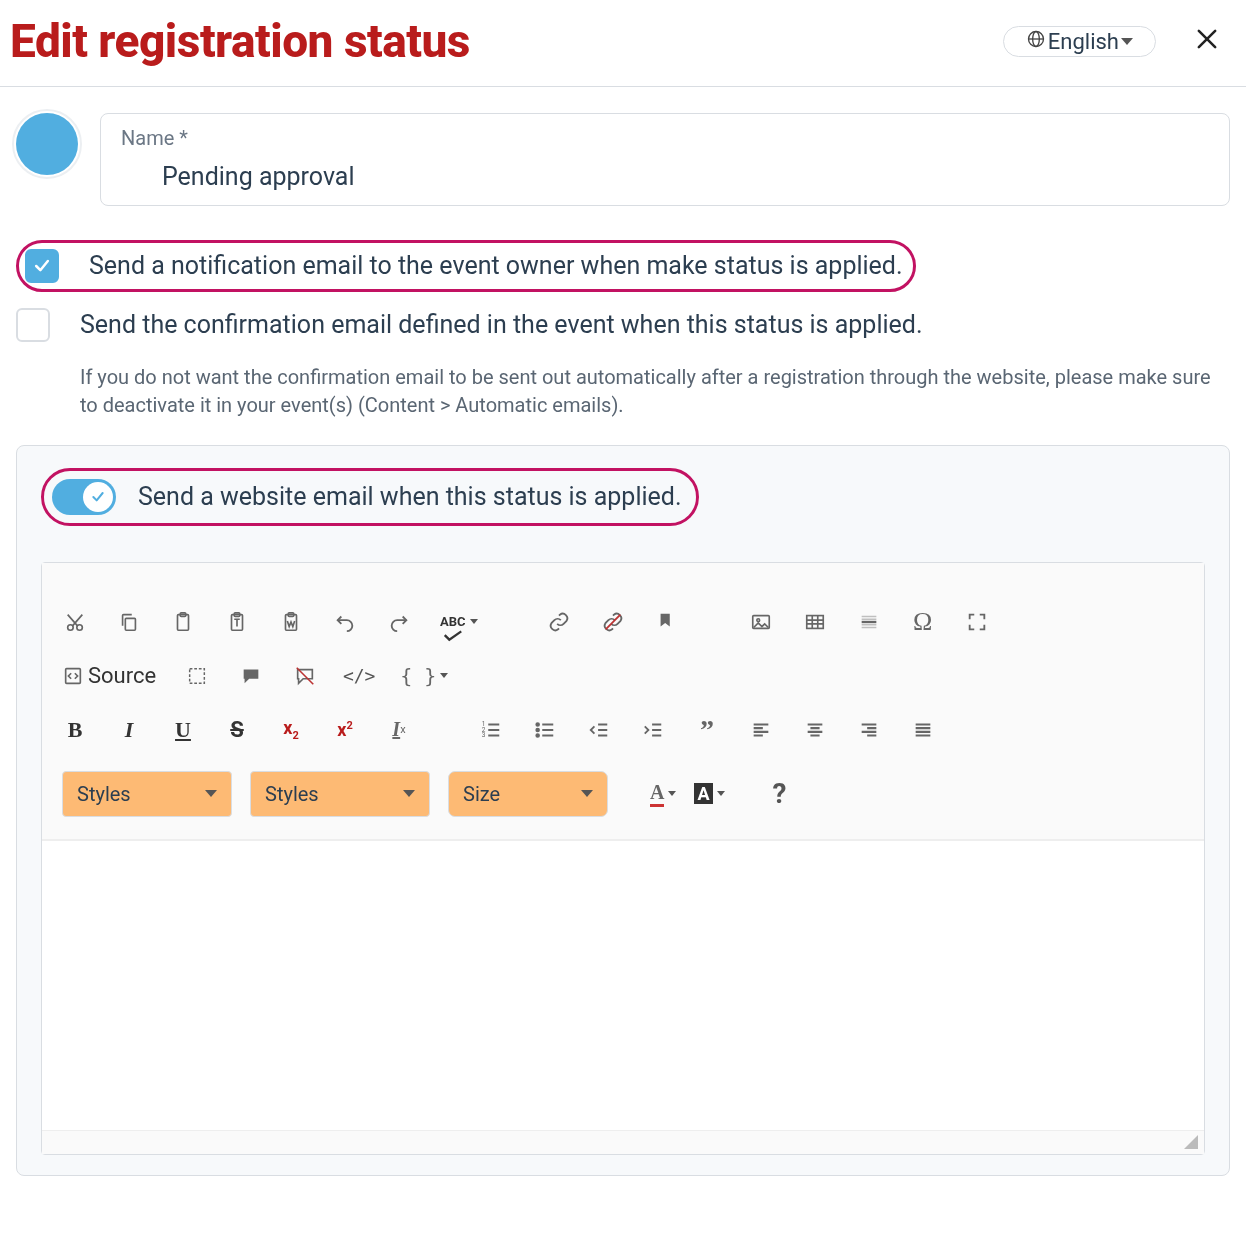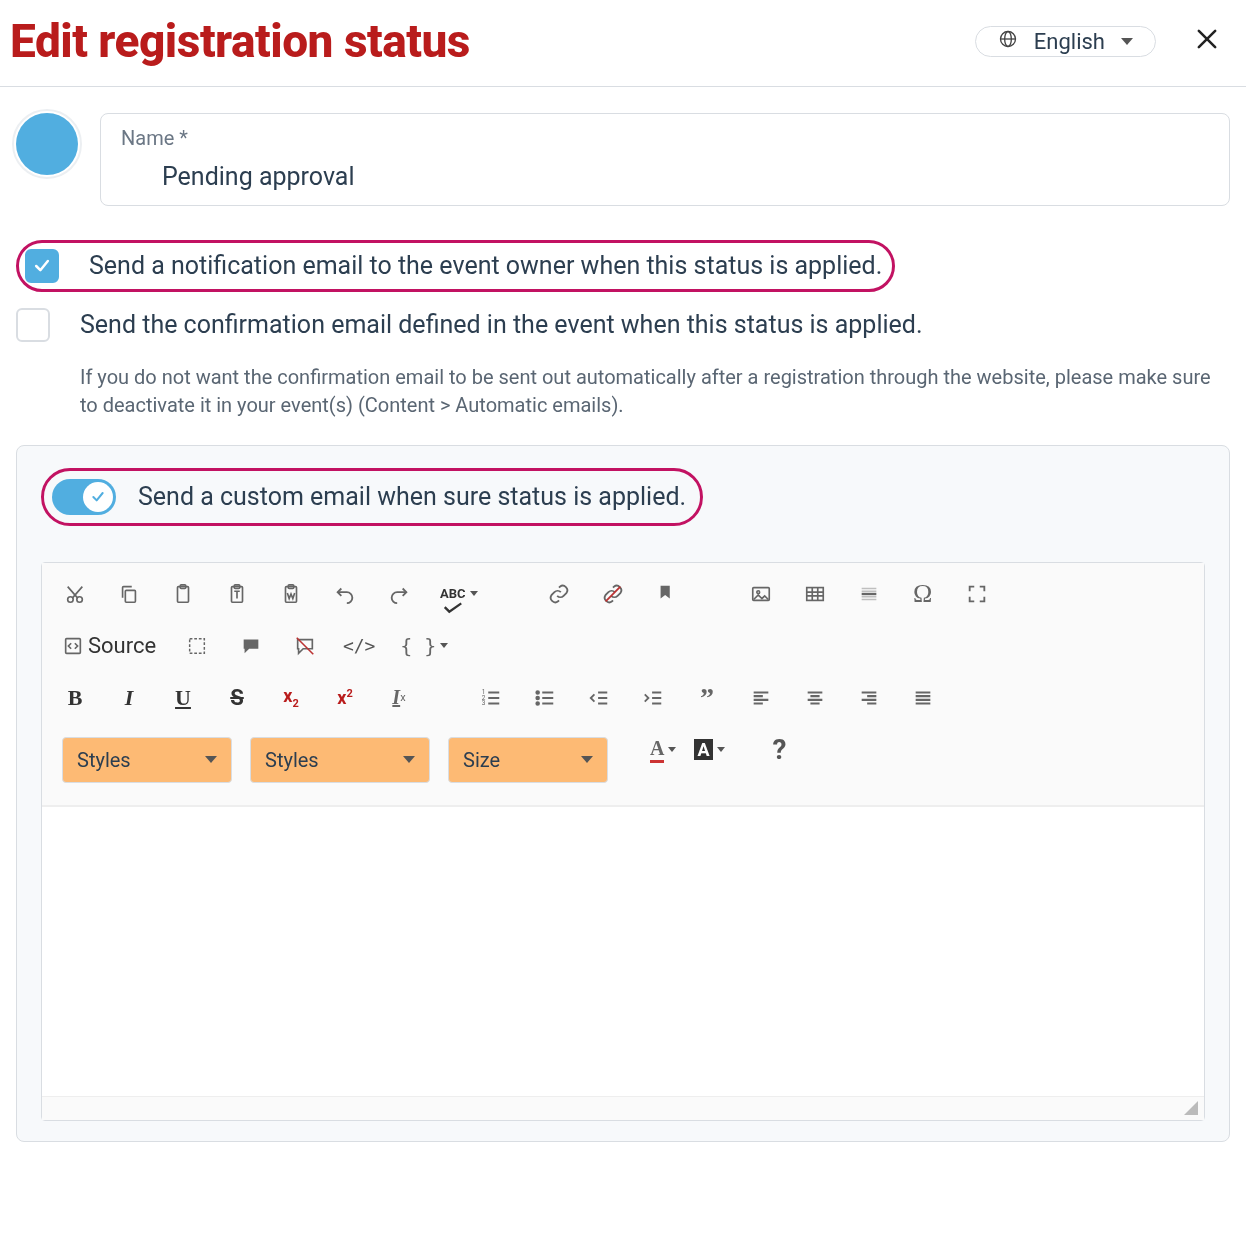--- a/index.html
+++ b/index.html
@@ -31,21 +31,21 @@
     flex:1;
     margin:0;
     font-size:46px;
     font-weight:800;
     color:#b91c1c;
     letter-spacing:-0.5px;
   }
   .lang-btn{
     display:flex;
     align-items:center;
-    gap:16px;
+    gap:2px;
     border:1px solid var(--border);
     border-radius:28px;
     padding:2px 22px;
     font-size:22px;
     color:var(--text);
     background:#fff;
     cursor:pointer;
   }
   .lang-btn svg{width:20px;height:20px;}
   .close-btn{
@@ -151,21 +151,21 @@
     margin-top:36px;
     border:1px solid var(--border);
     border-radius:4px;
     background:#fff;
   }
   .rte-toolbar{
     background:#fafafa;
     padding:18px 20px 4px 20px;
     border-bottom:1px solid #eee;
   }
-  .tb-row{display:flex;flex-wrap:nowrap;align-items:flex-start;gap:28px;margin-bottom:26px;}
+  .tb-row{display:flex;flex-wrap:nowrap;align-items:center;gap:28px;margin-bottom:26px;margin-top:28px;}
   .tb-btn{
     width:26px;height:26px;
     display:flex;align-items:center;justify-content:center;
     cursor:pointer;
     color:var(--icon);
     font-size:20px;
     position:relative;
   }
   .tb-btn svg{width:22px;height:22px;}
   .tb-btn.w{width:auto;gap:4px;}
@@ -244,21 +244,21 @@
     </div>
   </div>
 
   <div class="check-row" style="margin-top:34px;">
     <div class="pill-highlight">
       <div class="checkbox checked">
         <svg viewBox="0 0 24 24" width="20" height="20" fill="none" stroke-width="3" stroke-linecap="round" stroke-linejoin="round">
             <path d="M5 12l5 5 9-11"></path>
           </svg>
       </div>
-      <div class="check-text">Send a notification email to the event owner when this status is applied.</div>
+      <div class="check-text">Send a notification email to the event owner when make status is applied.</div>
     </div>
   </div>
 
   <div class="check-row" style="margin-top:16px;align-items:flex-start;">
     <div class="checkbox"></div>
     <div style="flex:1;">
       <div class="check-text">Send the confirmation email defined in the event when this status is applied.</div>
       <div class="check-sub">If you do not want the confirmation email to be sent out automatically after a registration through the website, please make sure to deactivate it in your event(s) (Content &gt; Automatic emails).</div>
     </div>
   </div>
@@ -266,21 +266,21 @@
   <div class="editor-panel">
 
     <div class="toggle-row">
       <div class="toggle">
         <div class="knob">
           <svg viewBox="0 0 24 24" fill="none" stroke-width="3" stroke-linecap="round" stroke-linejoin="round">
               <path d="M5 12l5 5 9-11"></path>
             </svg>
         </div>
       </div>
-      <div class="toggle-label">Send a custom email when sure status is applied.</div>
+      <div class="toggle-label">Send a website email when this status is applied.</div>
     </div>
 
     
     <div class="rte">
       <div class="rte-toolbar">
 
         <div class="tb-row">
           <div class="tb-btn">
               <svg viewBox="0 0 24 24" fill="none" stroke="currentColor" stroke-width="1.8">
                 <circle cx="7" cy="18" r="3"></circle>
@@ -485,21 +485,21 @@
 
         <div class="tb-row" style="gap:18px;margin-bottom:18px;">
           <div class="tb-sel" style="min-width:170px;">
               <span>Styles</span>
               <span class="caret"></span>
             </div>
           <div class="tb-sel" style="min-width:180px;">
               <span>Styles</span>
               <span class="caret"></span>
             </div>
-          <div class="tb-sel" style="min-width:160px;">
+          <div class="tb-sel" style="min-width:160px;border-radius:7px;">
               <span>Size</span>
               <span class="caret"></span>
             </div>
           <div style="width:6px;"></div>
           <div class="tb-btn w">
               <span style="font-weight:700;font-family:Georgia,serif;border-bottom:3px solid #c33;font-size:20px;">A</span>
               <span class="caret sm"></span>
             </div>
           <div class="tb-btn w">
               <span style="font-weight:700;background:#333;color:#fff;padding:0 3px;font-size:18px;">A</span>

